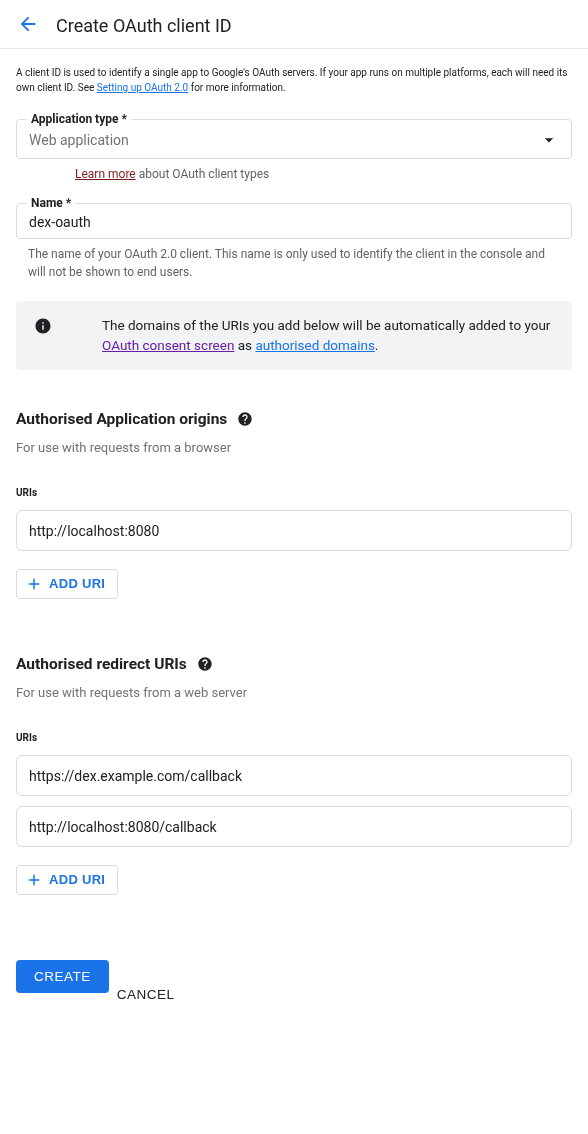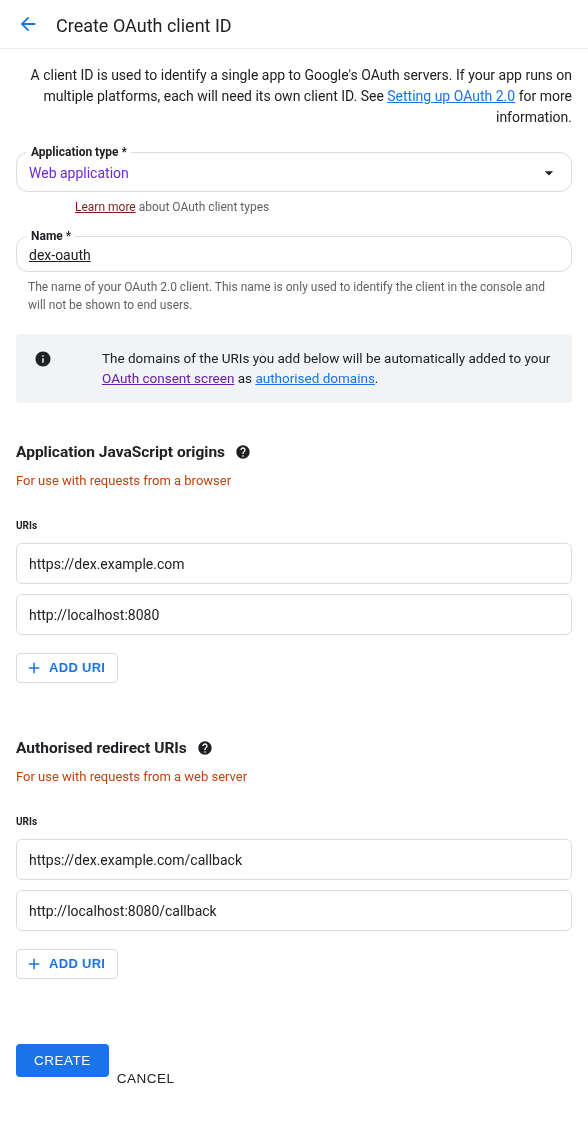--- a/index.html
+++ b/index.html
@@ -30,35 +30,34 @@
     }
     .page-title {
       font-size: 18px;
       font-weight: 400;
       color: #202124;
     }
     .content {
       padding: 16px;
     }
     .intro {
-      font-size: 14px;
+      font-size: 10px;
       line-height: 1.5;
       color: #202124;
       margin-bottom: 24px;
-      text-align: right;
     }
     .link-blue {
       color: #1a73e8;
       text-decoration: underline;
       cursor: pointer;
     }
     .field-container {
       position: relative;
       border: 1px solid #dadce0;
-      border-radius: 12px;
+      border-radius: 4px;
       padding: 6px 12px 6px 12px;
       margin-bottom: 6px;
     }
     .field-label {
       position: absolute;
       top: -8px;
       left: 10px;
       background: #fff;
       padding: 0 4px;
       font-size: 12px;
@@ -68,21 +67,21 @@
     .select-row {
       display: flex;
       align-items: center;
       justify-content: space-between;
       padding-top: 4px;
       padding-bottom: 2px;
       cursor: pointer;
     }
     .select-value {
       font-size: 14px;
-      color: #6d28d9;
+      color: #737373;
     }
     .caret {
       display: flex;
     }
     .helper-text {
       font-size: 12px;
       color: #5f6368;
       line-height: 1.5;
       padding-left: 12px;
       padding-right: 12px;
@@ -93,21 +92,20 @@
       margin-left: 47px;
     }
     .text-input {
       border: none;
       outline: none;
       width: 100%;
       font-size: 14px;
       color: #202124;
       padding: 4px 0 2px 0;
       font-family: inherit;
-      text-decoration: underline;
     }
     .info-box {
       background: #f1f3f4;
       border-radius: 4px;
       display: flex;
       padding: 14px 18px;
       margin-top: 16px;
       margin-bottom: 40px;
       align-items: flex-start;
       gap: 32px;
@@ -140,21 +138,21 @@
       color: #202124;
       margin-right: 10px;
     }
     .help-icon {
       width: 16px;
       height: 16px;
       cursor: pointer;
     }
     .section-sub {
       font-size: 13px;
-      color: #c2410c;
+      color: #737373;
       margin-bottom: 32px;
     }
     .uris-label {
       font-size: 10px;
       font-weight: 700;
       color: #202124;
       margin-bottom: 12px;
     }
     .uri-input-box {
       border: 1px solid #dadce0;
@@ -266,33 +264,30 @@
           <path d="M12 2C6.48 2 2 6.48 2 12s4.48 10 10 10 10-4.48 10-10S17.52 2 12 2zm1 15h-2v-6h2v6zm0-8h-2V7h2v2z"></path>
         </svg>
     </span>
     <div class="info-text">
       <span>The domains of the URIs you add below will be automatically added to your </span><span class="link-purple">OAuth consent screen</span><span> as </span><span class="link-blue">authorised domains</span><span>.</span>
     </div>
   </div>
 
   <div class="section-block">
     <div class="section-heading-row">
-      <div class="section-heading">Application JavaScript origins</div>
+      <div class="section-heading">Authorised Application origins</div>
       <span class="help-icon">
         <svg width="16" height="16" viewBox="0 0 24 24" fill="#202124">
             <path d="M12 2C6.48 2 2 6.48 2 12s4.48 10 10 10 10-4.48 10-10S17.52 2 12 2zm1 17h-2v-2h2v2zm2.07-7.75l-.9.92C13.45 12.9 13 13.5 13 15h-2v-.5c0-1.1.45-2.1 1.17-2.83l1.24-1.26c.37-.36.59-.86.59-1.41 0-1.1-.9-2-2-2s-2 .9-2 2H8c0-2.21 1.79-4 4-4s4 1.79 4 4c0 .88-.36 1.68-.93 2.25z"></path>
           </svg>
       </span>
     </div>
     <div class="section-sub">For use with requests from a browser</div>
 
     <div class="uris-label">URIs</div>
-    <div class="uri-input-box">
-      <input class="uri-input" type="text" value="https://dex.example.com" style="">
-    </div>
     <div class="uri-input-box">
       <input class="uri-input" type="text" value="http://localhost:8080" style="">
     </div>
     <button class="add-uri-btn">
       <span class="plus">
         <svg width="18" height="18" viewBox="0 0 24 24" fill="#1a73e8">
             <path d="M19 13h-6v6h-2v-6H5v-2h6V5h2v6h6v2z"></path>
           </svg>
       </span>
       <span class="label">ADD URI</span>

